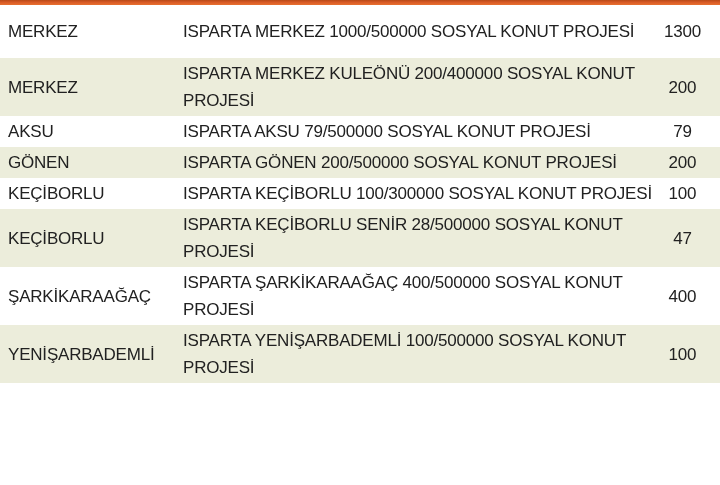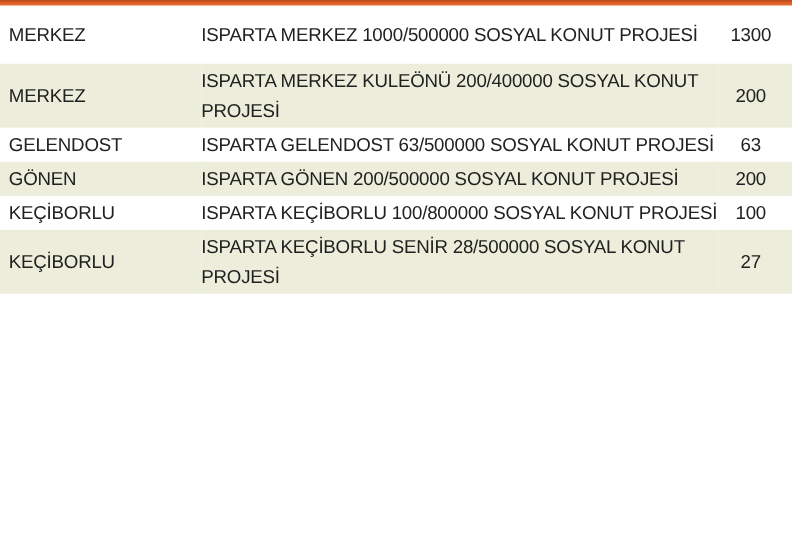--- a/index.html
+++ b/index.html
@@ -57,34 +57,44 @@
         <td class="district">MERKEZ</td>
         <td class="project">ISPARTA MERKEZ 1000/500000 SOSYAL KONUT PROJESİ</td>
         <td class="count">1300</td>
       </tr>
       <tr>
         <td class="district">MERKEZ</td>
         <td class="project">ISPARTA MERKEZ KULEÖNÜ 200/400000 SOSYAL KONUT PROJESİ</td>
         <td class="count">200</td>
       </tr>
       <tr>
-        <td class="district">GELENDOST</td>
-        <td class="project">ISPARTA GELENDOST 63/500000 SOSYAL KONUT PROJESİ</td>
-        <td class="count">63</td>
+        <td class="district">AKSU</td>
+        <td class="project">ISPARTA AKSU 79/500000 SOSYAL KONUT PROJESİ</td>
+        <td class="count">79</td>
       </tr>
       <tr>
         <td class="district">GÖNEN</td>
         <td class="project">ISPARTA GÖNEN 200/500000 SOSYAL KONUT PROJESİ</td>
         <td class="count">200</td>
       </tr>
       <tr>
         <td class="district">KEÇİBORLU</td>
-        <td class="project">ISPARTA KEÇİBORLU 100/800000 SOSYAL KONUT PROJESİ</td>
+        <td class="project">ISPARTA KEÇİBORLU 100/300000 SOSYAL KONUT PROJESİ</td>
         <td class="count">100</td>
       </tr>
       <tr>
         <td class="district">KEÇİBORLU</td>
         <td class="project">ISPARTA KEÇİBORLU SENİR 28/500000 SOSYAL KONUT PROJESİ</td>
-        <td class="count">27</td>
+        <td class="count">47</td>
+      </tr>
+      <tr>
+        <td class="district">ŞARKİKARAAĞAÇ</td>
+        <td class="project">ISPARTA ŞARKİKARAAĞAÇ 400/500000 SOSYAL KONUT PROJESİ</td>
+        <td class="count">400</td>
+      </tr>
+      <tr>
+        <td class="district">YENİŞARBADEMLİ</td>
+        <td class="project">ISPARTA YENİŞARBADEMLİ 100/500000 SOSYAL KONUT PROJESİ</td>
+        <td class="count">100</td>
       </tr>
     </tbody>
   </table>
 </div>
 
 </body></html>

